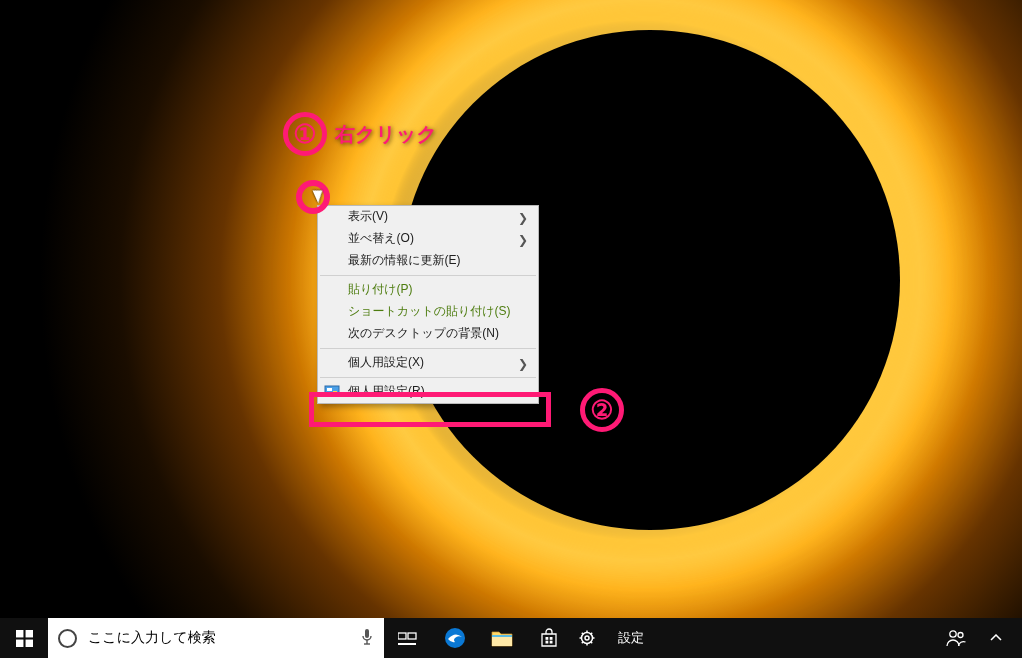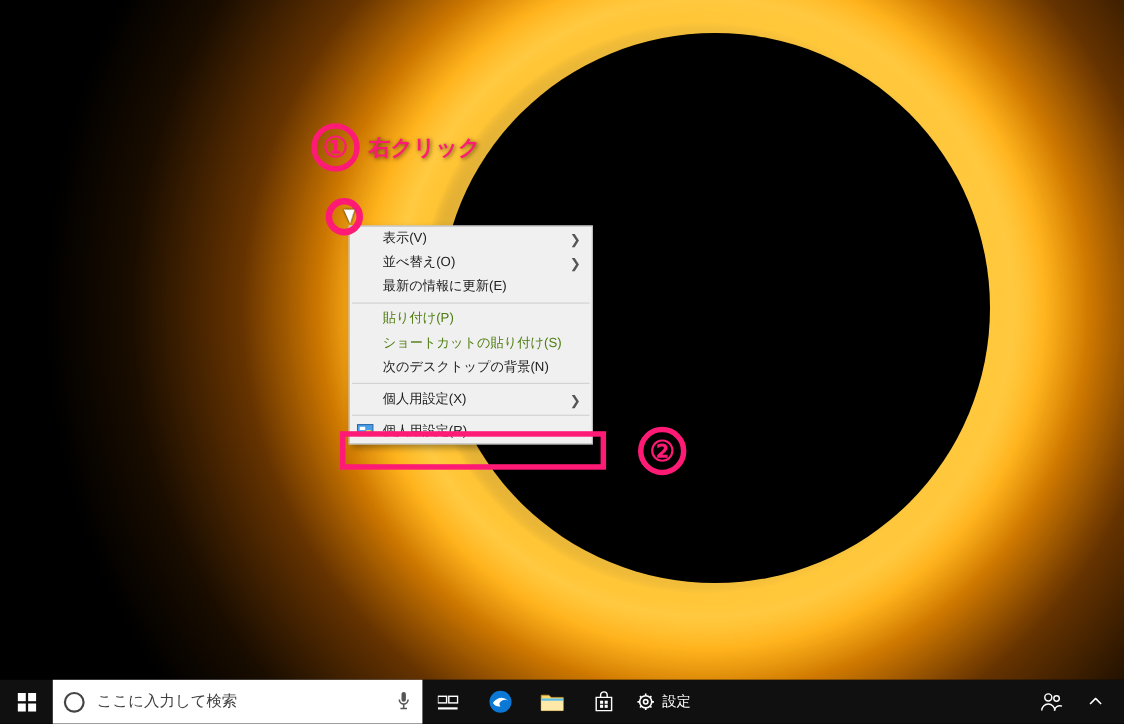--- a/index.html
+++ b/index.html
@@ -152,21 +152,21 @@
       justify-content: center;
     }
     .start-button svg { width: 17px; height: 17px; }
     .search-box {
       width: 336px;
       height: 40px;
       background: #fff;
       display: flex;
       align-items: center;
       padding: 0 10px;
-      color: #404040;
+      color: #000000;
       font-size: 14px;
     }
     .search-box .cortana {
       width: 19px;
       height: 19px;
       border: 2px solid #444;
       border-radius: 50%;
       margin-right: 11px;
     }
     .search-box .mic {
@@ -200,21 +200,21 @@
       display: flex;
       align-items: center;
       justify-content: center;
       color: #fff;
     }
     .settings-label {
       color: #fff;
       font-size: 13px;
       display: flex;
       align-items: center;
-      gap: 7px;
+      gap: 23px;
       padding-left: 7px;
     }
     .gear {
       width: 16px;
       height: 16px;
     }
   </style>
 </head>
 <body>
 

